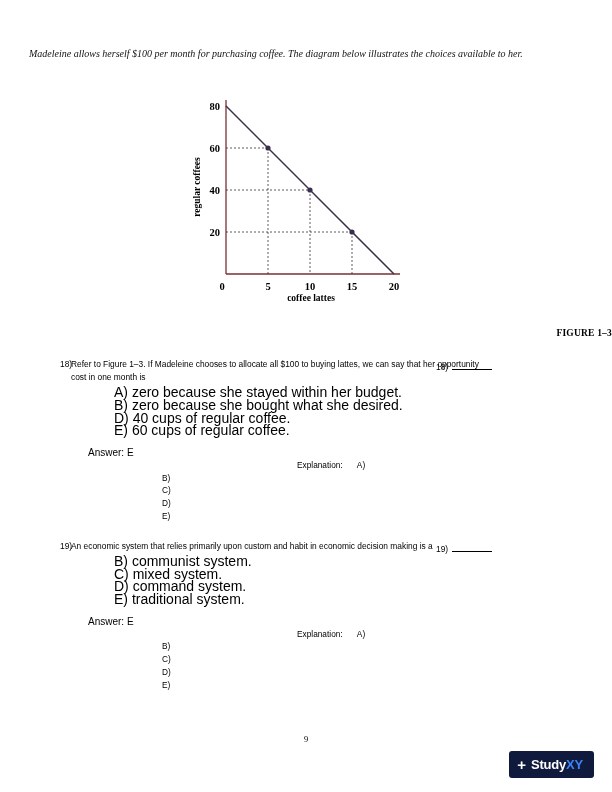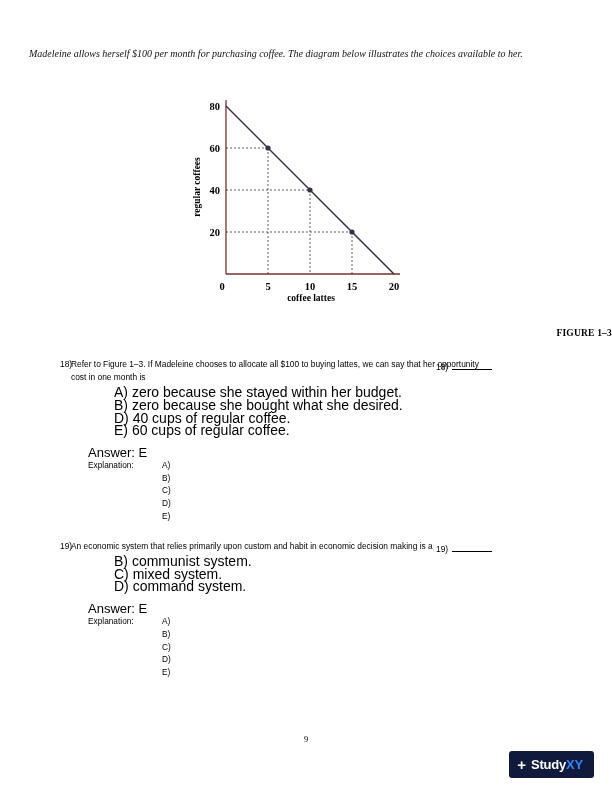--- a/index.html
+++ b/index.html
@@ -84,28 +84,29 @@
     margin: 2px 0 0 34px;
   }
   .choice {
     font-size: 14px;
     line-height: 12.6px;
     white-space: nowrap;
     margin-left: 20px;
   }
   .answer {
     margin: 9px 0 0 28px;
-    font-size: 13px;
+    font-size: 10px;
     line-height: 13px;
   }
   .expl-row {
     margin-left: 28px;
     font-size: 8.3px;
     line-height: 12.8px;
     position: relative;
+    text-align: center;
   }
   .expl-label {
     display: inline-block;
     width: 74px;
   }
   .expl-letters {
     margin-left: 102px;
     font-size: 8.3px;
     line-height: 12.8px;
   }
@@ -237,20 +238,21 @@
       <span class="q-num">19)</span>
       <span class="q-text">An economic system that relies primarily upon custom and habit in economic decision making is a</span>
       <span class="answer-slot">
         <span class="slot-num">19)</span><span class="slot-line"></span>
       </span>
     </div>
     <div class="choices">
       <div class="choice">B) communist system.</div>
       <div class="choice">C) mixed system.</div>
       <div class="choice">D) command system.</div>
+      <div class="choice">E) traditional system.</div>
     </div>
     <div class="answer">Answer:  E</div>
     <div class="expl-row">
       <span class="expl-label">Explanation:</span><span>A)</span>
     </div>
     <div class="expl-letters">B)</div>
     <div class="expl-letters">C)</div>
     <div class="expl-letters">D)</div>
     <div class="expl-letters">E)</div>
   </div>

